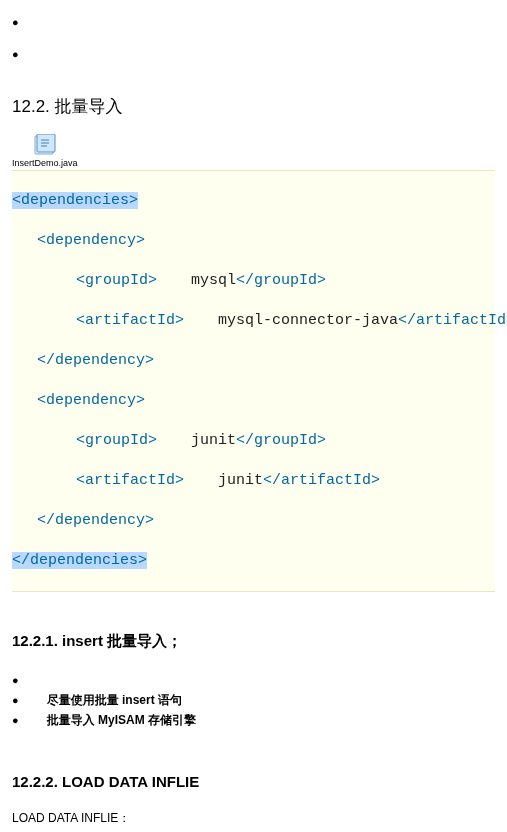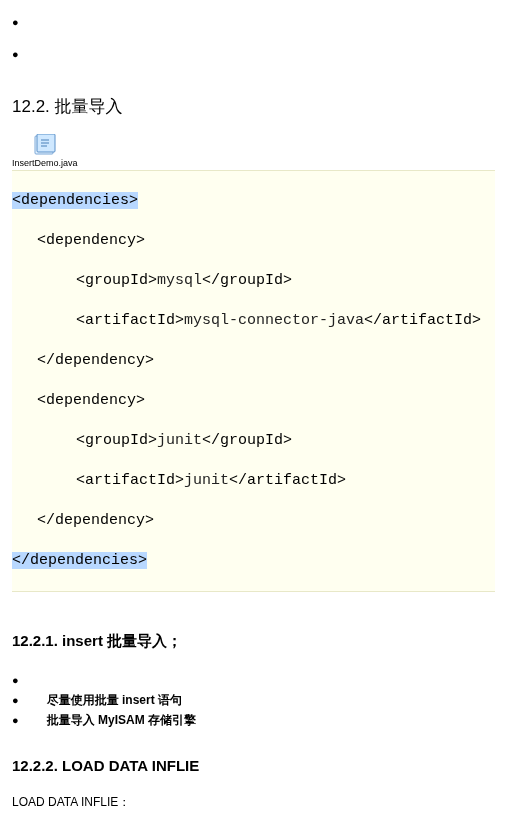--- a/index.html
+++ b/index.html
@@ -56,22 +56,22 @@
     background: #fffff0;
     border-top: 1px solid #e8e8c8;
     border-bottom: 1px solid #e8e8c8;
     padding: 0;
     margin: 0;
     white-space: pre;
   }
   .hl {
     background: #b8d8ff;
   }
-  .tag { color: #000000; }
-  .txt { color: #222; }
+  .tag { color: #0369a1; }
+  .txt { color: #222; margin-left: 34px; }
   .ind1 { padding-left: 25px; }
   .ind2 { padding-left: 64px; }
   .cline { display:block; }
   .sub-bullet {
     display: flex;
     align-items: baseline;
     margin: 2px 0;
     font-weight: bold;
     font-size: 12px;
   }
@@ -132,21 +132,21 @@
 <div class="sub-bullet">
   <span class="bullet-dot">●</span>
   <span>尽量使用批量 insert 语句</span>
 </div>
 <div class="sub-bullet">
   <span class="bullet-dot">●</span>
   <span>批量导入 MyISAM 存储引擎</span>
 </div>
 
 
-<div class="h3" style="margin-top:28px;">12.2.2.    LOAD DATA INFLIE</div>
+<div class="h3" style="margin-top:44px;">12.2.2.    LOAD DATA INFLIE</div>
 
 <div class="para">LOAD DATA INFLIE：</div>
 
 
 
 
 
 
 
 

